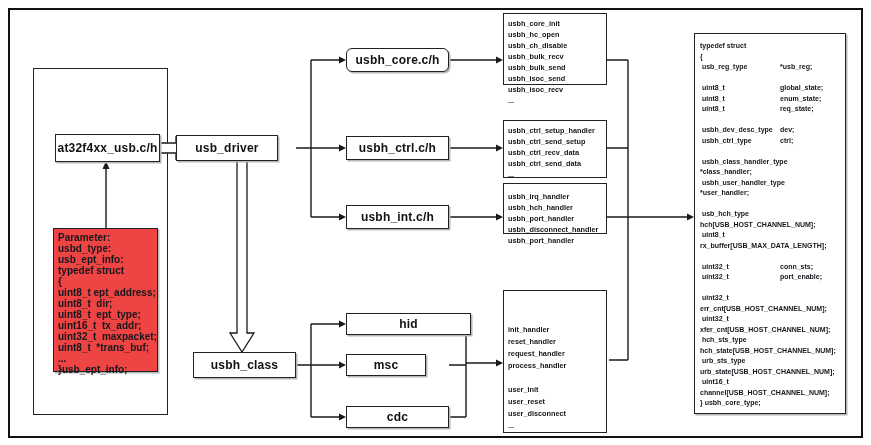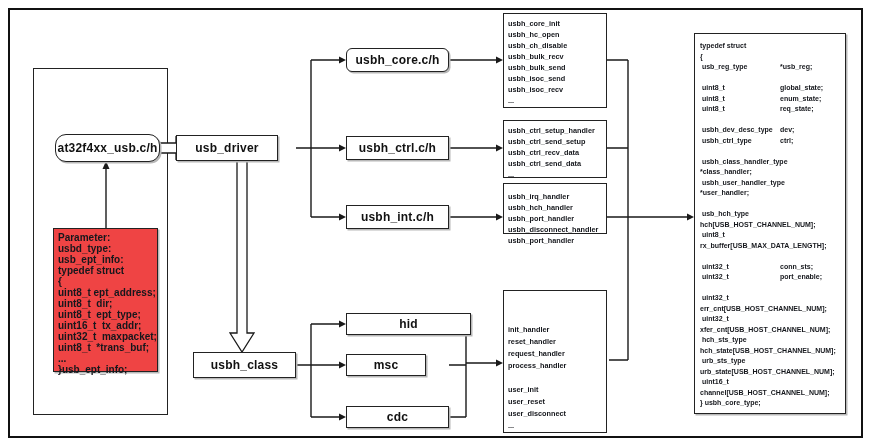--- a/index.html
+++ b/index.html
@@ -65,21 +65,21 @@
       <polygon points="503,363 496,359.5 496,366.5"></polygon>
     </g>
     <g fill="#ffffff" stroke="#1a1a1a" stroke-width="1.3">
 
       <polygon points="159,143 176,143 176,137 192,148 176,159 176,153 159,153"></polygon>
 
       <polygon points="237,161 237,333 230,333 242,352 254,333 247,333 247,161"></polygon>
     </g>
   </svg>
 
-  <div class="node" style="left:55px; top:134px; width:105px; height:28px;border-radius:11px;">
+  <div class="node" style="left:55px; top:134px; width:105px; height:28px;">
     <span>at32f4xx_usb.c/h</span>
   </div>
 
   <div class="node" style="left:176px; top:135px; width:102px; height:26px;text-align:center;">
     <span>usb_driver</span>
   </div>
 
   <div class="node" style="left:346px; top:48px; width:103px; height:24px;border-radius:6px;">
     <span>usbh_core.c/h</span>
   </div>
@@ -103,21 +103,21 @@
   <div class="node" style="left:346px; top:354px; width:80px; height:22px;">
     <span>msc</span>
   </div>
 
   <div class="node" style="left:346px; top:406px; width:103px; height:22px;">
     <span>cdc</span>
   </div>
 
   <div class="parambox" style="left:53px; top:228px; width:105px; height:144px;"><div class="tline">Parameter:</div><div class="tline">usbd_type:</div><div class="tline">usb_ept_info:</div><div class="tline">typedef struct</div><div class="tline">{</div><div class="tline">uint8_t ept_address;</div><div class="tline">uint8_t  dir;</div><div class="tline">uint8_t  ept_type;</div><div class="tline">uint16_t  tx_addr;</div><div class="tline">uint32_t  maxpacket;</div><div class="tline">uint8_t  *trans_buf;</div><div class="tline">...</div><div class="tline">}usb_ept_info;</div></div>
 
-  <div class="listbox" style="left:503px; top:13px; width:104px; height:95px;"><div class="tline">usbh_core_init</div><div class="tline">usbh_hc_open</div><div class="tline">usbh_ch_disable</div><div class="tline">usbh_bulk_recv</div><div class="tline">usbh_bulk_send</div><div class="tline">usbh_isoc_send</div><div class="tline">usbh_isoc_recv</div><div class="tline">...</div></div>
+  <div class="listbox" style="left:503px; top:13px; width:104px; height:72px;"><div class="tline">usbh_core_init</div><div class="tline">usbh_hc_open</div><div class="tline">usbh_ch_disable</div><div class="tline">usbh_bulk_recv</div><div class="tline">usbh_bulk_send</div><div class="tline">usbh_isoc_send</div><div class="tline">usbh_isoc_recv</div><div class="tline">...</div></div>
 
   <div class="listbox" style="left:503px; top:120px; width:104px; height:58px;"><div class="tline">usbh_ctrl_setup_handler</div><div class="tline">usbh_ctrl_send_setup</div><div class="tline">usbh_ctrl_recv_data</div><div class="tline">usbh_ctrl_send_data</div><div class="tline">...</div></div>
 
   <div class="listbox" style="left:503px; top:183px; width:104px; height:51px; padding-top:7px;"><div class="tline">usbh_irq_handler</div><div class="tline">usbh_hch_handler</div><div class="tline">usbh_port_handler</div><div class="tline">usbh_disconnect_handler</div><div class="tline">usbh_port_handler</div></div>
 
   <div class="listbox classlist" style="left:503px; top:290px; width:104px; height:143px;"><div class="tline">init_handler</div><div class="tline">reset_handler</div><div class="tline">request_handler</div><div class="tline">process_handler</div><div class="tline">&nbsp;</div><div class="tline">user_init</div><div class="tline">user_reset</div><div class="tline">user_disconnect</div><div class="tline">...</div></div>
 
   <div class="structbox" style="left:694px; top:33px; width:152px; height:381px;"><div class="tline">typedef struct</div><div class="tline">{</div><div class="tline"><span class="col-l"> usb_reg_type</span><span class="col-r">*usb_reg;</span></div><div class="tline">&nbsp;</div><div class="tline"><span class="col-l"> uint8_t</span><span class="col-r">global_state;</span></div><div class="tline"><span class="col-l"> uint8_t</span><span class="col-r">enum_state;</span></div><div class="tline"><span class="col-l"> uint8_t</span><span class="col-r">req_state;</span></div><div class="tline">&nbsp;</div><div class="tline"><span class="col-l"> usbh_dev_desc_type</span><span class="col-r">dev;</span></div><div class="tline"><span class="col-l"> usbh_ctrl_type</span><span class="col-r">ctrl;</span></div><div class="tline">&nbsp;</div><div class="tline"> usbh_class_handler_type</div><div class="tline">*class_handler;</div><div class="tline"> usbh_user_handler_type</div><div class="tline">*user_handler;</div><div class="tline">&nbsp;</div><div class="tline"> usb_hch_type</div><div class="tline">hch[USB_HOST_CHANNEL_NUM];</div><div class="tline"> uint8_t</div><div class="tline">rx_buffer[USB_MAX_DATA_LENGTH];</div><div class="tline">&nbsp;</div><div class="tline"><span class="col-l"> uint32_t</span><span class="col-r">conn_sts;</span></div><div class="tline"><span class="col-l"> uint32_t</span><span class="col-r">port_enable;</span></div><div class="tline">&nbsp;</div><div class="tline"> uint32_t</div><div class="tline">err_cnt[USB_HOST_CHANNEL_NUM];</div><div class="tline"> uint32_t</div><div class="tline">xfer_cnt[USB_HOST_CHANNEL_NUM];</div><div class="tline"> hch_sts_type</div><div class="tline">hch_state[USB_HOST_CHANNEL_NUM];</div><div class="tline"> urb_sts_type</div><div class="tline">urb_state[USB_HOST_CHANNEL_NUM];</div><div class="tline"> uint16_t</div><div class="tline">channel[USB_HOST_CHANNEL_NUM];</div><div class="tline">} usbh_core_type;</div></div>
 
 </div>

